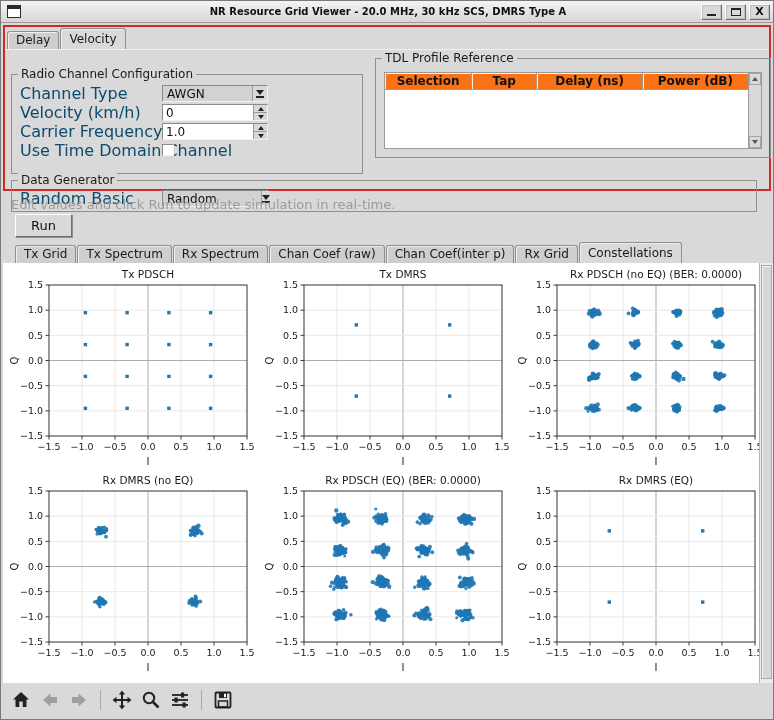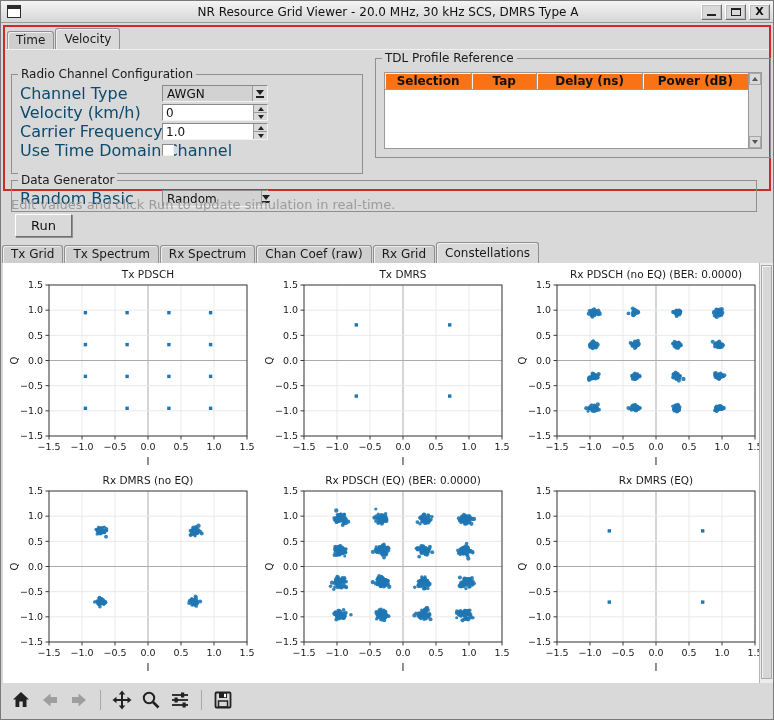--- a/index.html
+++ b/index.html
@@ -11,21 +11,21 @@
   
   #titlebar {
     position:absolute; left:0; top:0; width:774px; height:22px;
     background:linear-gradient(#f4f4f4,#d6d6d6);
     border-bottom:1px solid #9a9a9a;
     display:flex; align-items:center;
   }
   #win-icon { position:absolute; left:6px; top:4px; width:14px; height:13px;
     border:1px solid #2b2b2b; background:#fff; }
   #win-icon::before { content:""; display:block; height:3px; background:#2b2b2b; }
-  #title-text { flex:1; text-align:center; font-size:12px; font-weight:normal; color:#111; }
+  #title-text { flex:1; text-align:center; font-size:10px; font-weight:bold; color:#111; }
   #win-controls { position:absolute; right:5px; top:3px; display:flex; gap:3px; }
   .win-btn { width:21px; height:16px; background:#d9d9d9;
     border:1px solid; border-color:#ffffff #6f6f6f #6f6f6f #ffffff;
     box-shadow:inset 0 0 0 1px #bdbdbd; position:relative; cursor:pointer; }
   .win-btn .min-glyph { position:absolute; left:5px; bottom:3px; width:9px; height:2px; background:#222; }
   .win-btn .max-glyph { position:absolute; left:5px; top:3px; width:10px; height:8px; border:1px solid #222; border-top:2px solid #222; }
   .win-btn .close-glyph { position:absolute; left:0; top:0; width:100%; height:100%;
     font-size:11px; font-weight:bold; color:#111; text-align:center; line-height:14px; font-family:"DejaVu Sans",sans-serif;}
   
   #red-frame {
@@ -83,21 +83,21 @@
   .tscroll-btn { height:12px; background:#d9d9d9; border:1px solid #a8a8a8;
     display:flex; align-items:center; justify-content:center; cursor:pointer; }
   .tscroll-btn .tri-up { width:0; height:0; border-left:3px solid transparent; border-right:3px solid transparent; border-bottom:4px solid #555; }
   .tscroll-btn .tri-dn { width:0; height:0; border-left:3px solid transparent; border-right:3px solid transparent; border-top:4px solid #555; }
   
   #status-text { position:absolute; left:10px; top:196px; font-size:13px; color:#9b9b9b; }
   #run-button { position:absolute; left:14px; top:213px; width:57px; height:23px;
     background:#d9d9d9; border:1px solid; border-color:#ffffff #6f6f6f #6f6f6f #ffffff;
     box-shadow:1px 1px 0 #8f8f8f; font-size:13px; color:#111; text-align:center; line-height:21px; cursor:pointer; }
   
-  #plot-tabs { position:absolute; left:1px; top:239px; height:23px; display:flex; align-items:flex-end; }
+  #plot-tabs { position:absolute; left:14px; top:239px; height:23px; display:flex; align-items:flex-end; }
   #plot-tabs .tab { white-space:nowrap; }
   
   #canvas { position:absolute; left:2px; top:262px; width:756px; height:420px; background:#ffffff; }
   .plot-cell { position:absolute; width:250px; height:204px; }
   #v-scrollbar { position:absolute; left:758px; top:262px; width:14px; height:420px;
     background:#ececec; border-left:1px solid #b5b5b5; cursor:pointer; }
   #v-scrollbar .thumb { position:absolute; left:1px; top:2px; width:11px; height:414px;
     background:#d7d7d7; border:1px solid #a8a8a8; box-shadow:inset 1px 1px 0 #f3f3f3; }
   
   #toolbar { position:absolute; left:2px; top:684px; width:770px; height:30px;
@@ -121,21 +121,21 @@
           <span class="max-glyph"></span>
         </span>
       <span class="win-btn">
           <span class="close-glyph">X</span>
         </span>
     </span>
   </div>
 
   <div id="red-frame">
     <div class="cfg-tabs">
-      <span class="tab">Time</span>
+      <span class="tab">Delay</span>
       <span class="tab active">Velocity</span>
     </div>
     <div class="cfg-panel">
 
       <div class="groupbox" style="left:6px; top:24px; width:352px; height:100px;">
         <span class="gb-title">Radio Channel Configuration</span>
         <div class="field-row" style="top:10px;">
           <span class="field-label">Channel Type</span>
           <span class="ctl combobox">
             <span class="cb-value">AWGN</span>
@@ -220,20 +220,21 @@
   </div>
 
   <div id="status-text">Edit values and click Run to update simulation in real-time.</div>
   <div id="run-button">Run</div>
 
   <div id="plot-tabs">
     <span class="tab">Tx Grid</span>
     <span class="tab">Tx Spectrum</span>
     <span class="tab">Rx Spectrum</span>
     <span class="tab">Chan Coef (raw)</span>
+    <span class="tab">Chan Coef(inter p)</span>
     <span class="tab">Rx Grid</span>
     <span class="tab active">Constellations</span>
   </div>
 
   <div id="canvas">
       <div class="plot-cell" style="left: 4px; top: 2px;"><svg width="250" height="204" viewBox="0 0 250 204" font-family="DejaVu Sans, sans-serif">
           <line x1="42" y1="20" x2="42" y2="171" stroke="#e9e9e9" stroke-width="1"></line>
           <line x1="75" y1="20" x2="75" y2="171" stroke="#e9e9e9" stroke-width="1"></line>
           <line x1="108" y1="20" x2="108" y2="171" stroke="#e9e9e9" stroke-width="1"></line>
           <line x1="141" y1="20" x2="141" y2="171" stroke="#ababab" stroke-width="1"></line>

